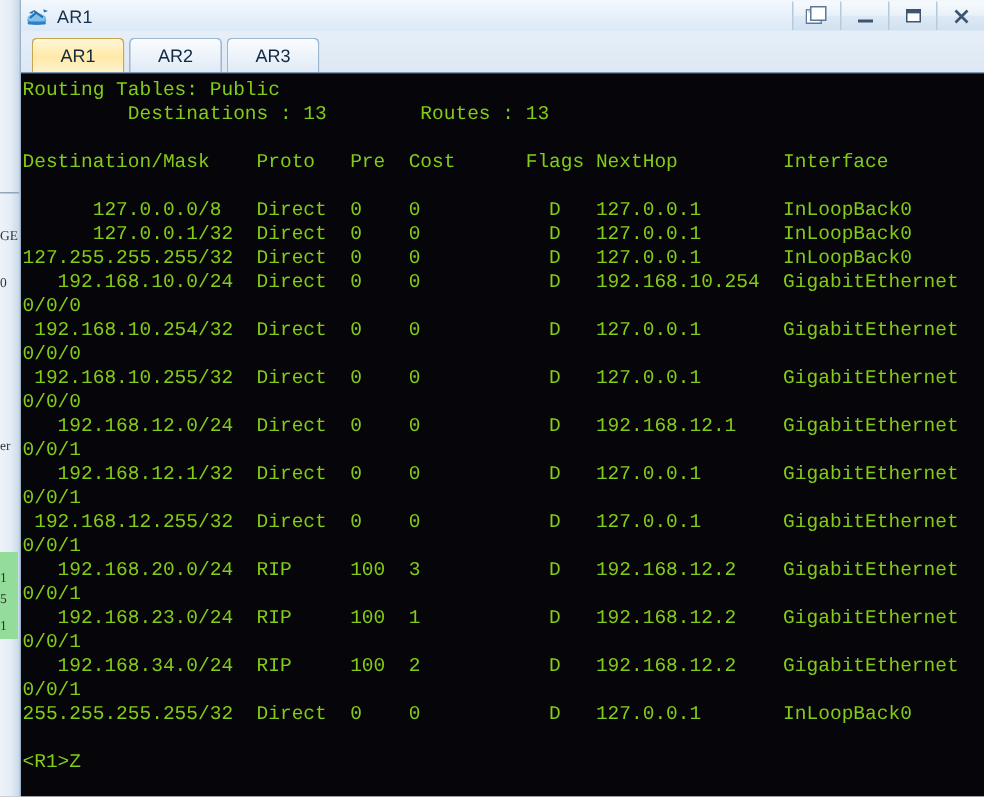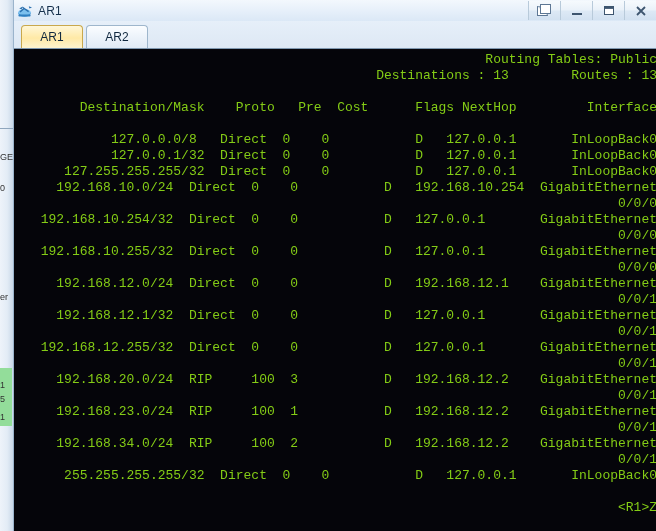--- a/index.html
+++ b/index.html
@@ -21,21 +21,21 @@
     position: absolute;
     left: 0; top: 0;
     width: 13px; height: 531px;
     background: linear-gradient(to right,#eef3fa 0%,#e3ecf6 55%,#c9d8e8 100%);
     overflow: hidden;
     z-index: 0;
   }
   .bg-strip .seg {
     position: absolute;
     left: 0; width: 13px;
-    font-family: Liberation Sans, sans-serif;
+    font-family: Liberation Serif, serif;
     font-size: 9px;
     color: #333;
     white-space: nowrap;
     overflow: hidden;
   }
   .bg-strip .divider {
     position: absolute; left: 0; width: 13px; height: 1px; background: #8fa6bd;
   }
   .bg-strip .greenbox {
     position: absolute; left: 0; width: 12px;
@@ -52,21 +52,20 @@
   
   .window {
     position: absolute;
     left: 13px; top: 0;
     width: 643px; height: 531px;
     background: linear-gradient(to bottom,#eef4fb 0%,#e4edf7 40%,#d9e6f4 100%);
     border-left: 1px solid #9bb4cc;
     box-sizing: border-box;
     z-index: 1;
     overflow: hidden;
-    text-align: right;
   }
 
   
   .titlebar {
     position: relative;
     height: 21px;
     display: flex;
     align-items: center;
     background: linear-gradient(to bottom,#f3f8fd 0%,#e7f0fa 50%,#dbe8f6 100%);
   }
@@ -219,20 +218,23 @@
       </div>
     </div>
 
     <div class="tabbar">
       <div class="tab active">
         <span>AR1</span>
       </div>
       <div class="tab">
         <span>AR2</span>
       </div>
+      <div class="tab">
+        <span>AR3</span>
+      </div>
     </div>
 
     <div class="terminal-wrap">
       <div class="terminal" id="terminal-output"><div class="line">Routing Tables: Public</div><div class="line">         Destinations : 13        Routes : 13</div><div class="line">&nbsp;</div><div class="line">Destination/Mask    Proto   Pre  Cost      Flags NextHop         Interface</div><div class="line">&nbsp;</div><div class="line">      127.0.0.0/8   Direct  0    0           D   127.0.0.1       InLoopBack0</div><div class="line">      127.0.0.1/32  Direct  0    0           D   127.0.0.1       InLoopBack0</div><div class="line">127.255.255.255/32  Direct  0    0           D   127.0.0.1       InLoopBack0</div><div class="line">   192.168.10.0/24  Direct  0    0           D   192.168.10.254  GigabitEthernet</div><div class="line">0/0/0</div><div class="line"> 192.168.10.254/32  Direct  0    0           D   127.0.0.1       GigabitEthernet</div><div class="line">0/0/0</div><div class="line"> 192.168.10.255/32  Direct  0    0           D   127.0.0.1       GigabitEthernet</div><div class="line">0/0/0</div><div class="line">   192.168.12.0/24  Direct  0    0           D   192.168.12.1    GigabitEthernet</div><div class="line">0/0/1</div><div class="line">   192.168.12.1/32  Direct  0    0           D   127.0.0.1       GigabitEthernet</div><div class="line">0/0/1</div><div class="line"> 192.168.12.255/32  Direct  0    0           D   127.0.0.1       GigabitEthernet</div><div class="line">0/0/1</div><div class="line">   192.168.20.0/24  RIP     100  3           D   192.168.12.2    GigabitEthernet</div><div class="line">0/0/1</div><div class="line">   192.168.23.0/24  RIP     100  1           D   192.168.12.2    GigabitEthernet</div><div class="line">0/0/1</div><div class="line">   192.168.34.0/24  RIP     100  2           D   192.168.12.2    GigabitEthernet</div><div class="line">0/0/1</div><div class="line">255.255.255.255/32  Direct  0    0           D   127.0.0.1       InLoopBack0</div><div class="line">&nbsp;</div><div class="line">&lt;R1&gt;Z</div></div>
     </div>
 
   </div>
 </div>
 
 </body></html>

